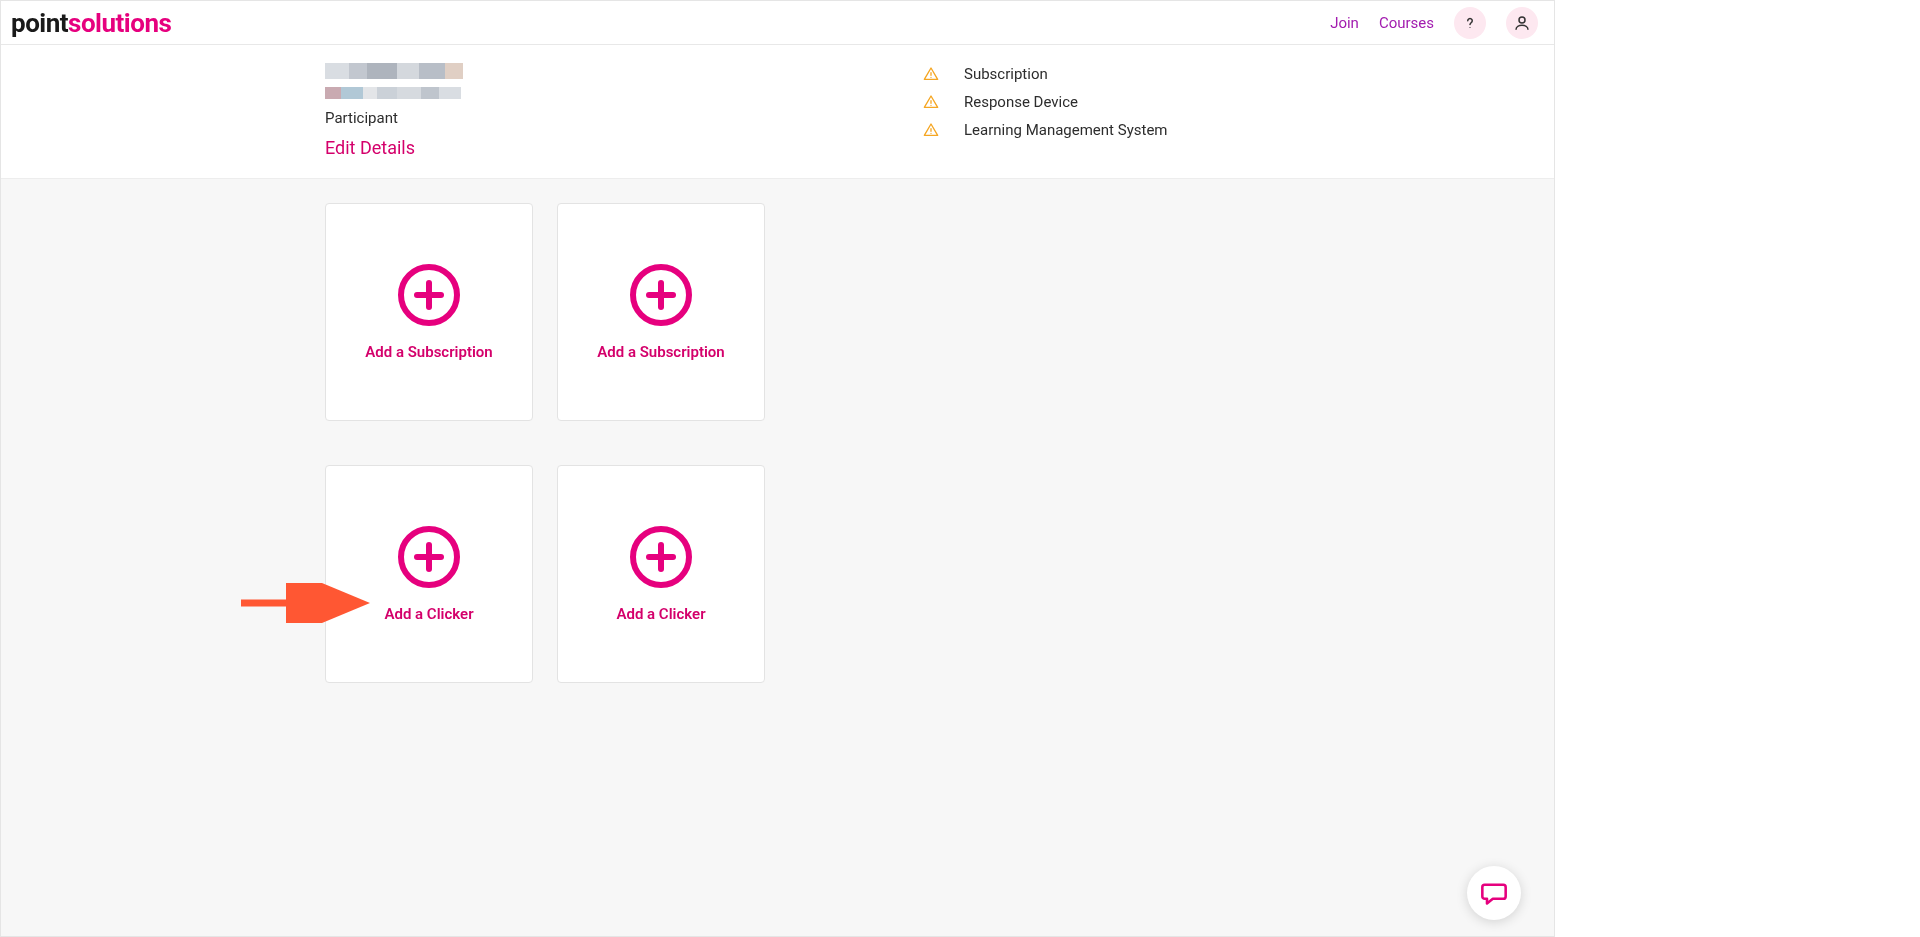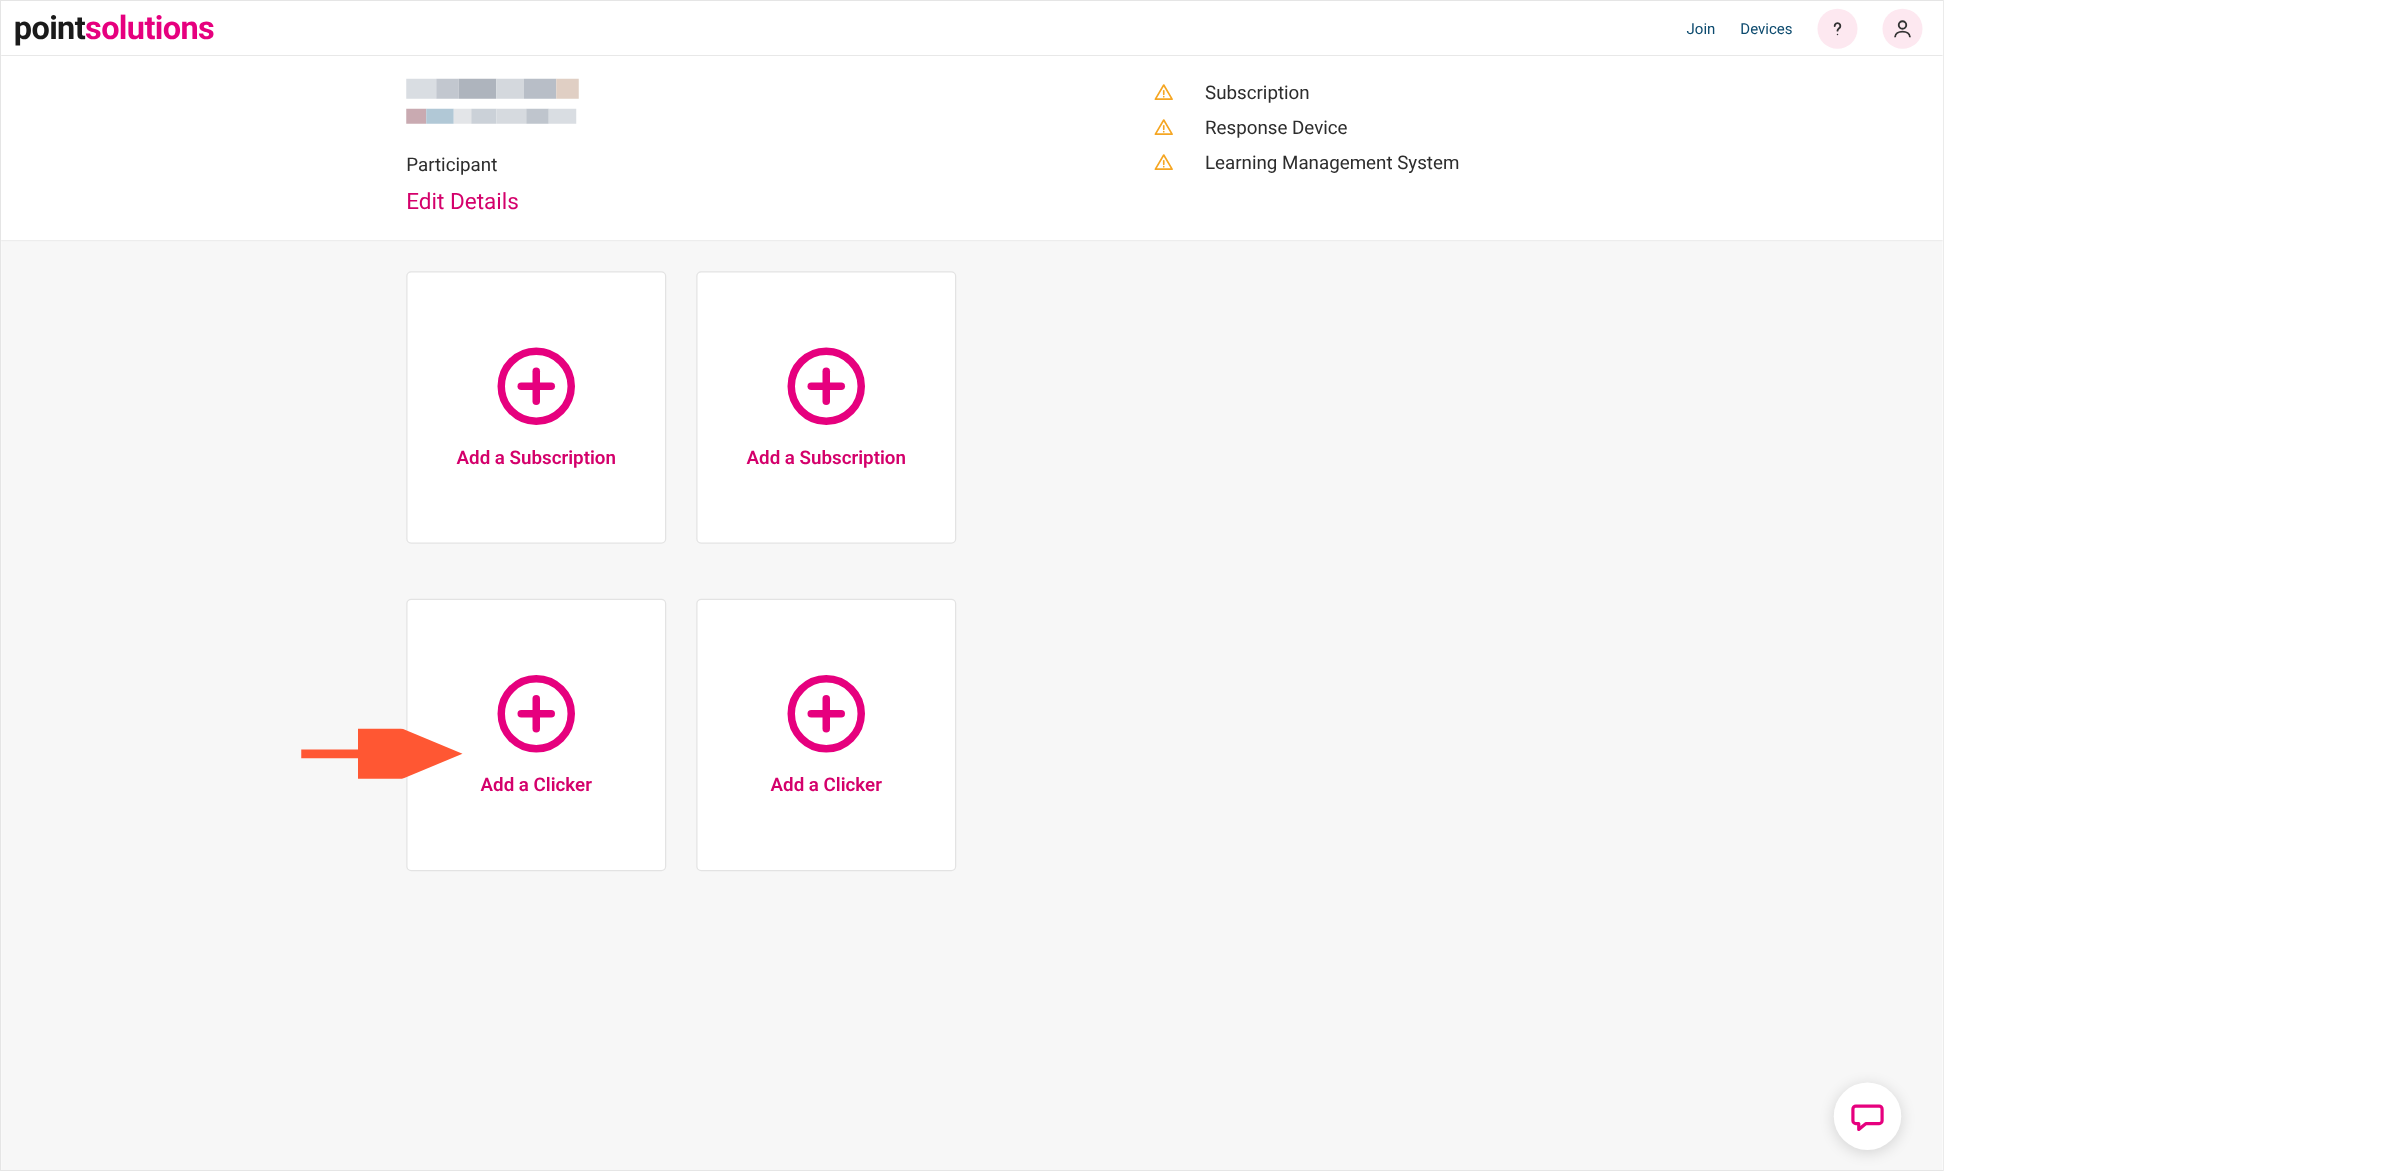--- a/index.html
+++ b/index.html
@@ -40,22 +40,22 @@
     letter-spacing: -0.5px;
   }
   .logo .p1 { color: #1a1a1a; margin-top: 20px; }
   .logo .p2 { color: #e6007e; }
   .nav-right {
     display: flex;
     align-items: center;
     gap: 20px;
   }
   .nav-link {
-    font-size: 12px;
-    color: #0c4a6e;
+    font-size: 15px;
+    color: #a21caf;
     cursor: pointer;
   }
   .icon-btn {
     width: 32px;
     height: 32px;
     border-radius: 50%;
     background: #fde8f0;
     display: flex;
     align-items: center;
     justify-content: center;
@@ -75,21 +75,21 @@
     gap: 2px;
   }
   .blur-line {
     display: flex;
     gap: 0;
     margin-bottom: 6px;
   }
   .blur-block {
     height: 16px;
   }
-  .role { font-size: 15px; color: #2d2d2d; margin-top: 20px; }
+  .role { font-size: 15px; color: #2d2d2d; margin-top: 6px; }
   .edit-link { font-size: 18px; color: #d4006b; margin-top: 8px; cursor: pointer; }
   .status-list {
     display: flex;
     flex-direction: column;
     gap: 10px;
     padding-top: 2px;
   }
   .status-item {
     display: flex;
     align-items: center;
@@ -183,21 +183,21 @@
 <body>
 
 <div class="viewport">
 
   <div class="topnav">
     <div class="logo">
       <span class="p1">point</span><span class="p2">solutions</span>
     </div>
     <div class="nav-right">
       <span class="nav-link">Join</span>
-      <span class="nav-link">Devices</span>
+      <span class="nav-link">Courses</span>
       <div class="icon-btn">
         <svg viewBox="0 0 24 24">
             <path d="M9 9a3 3 0 1 1 4.5 2.6C12.5 12.5 12 13 12 14" stroke-linecap="round"></path>
             <circle cx="12" cy="18" r="0.8" fill="#333" stroke="none"></circle>
           </svg>
       </div>
       <div class="icon-btn">
         <svg viewBox="0 0 24 24">
             <circle cx="12" cy="8" r="4"></circle>
             <path d="M4 21c0-4 4-6 8-6s8 2 8 6"></path>

